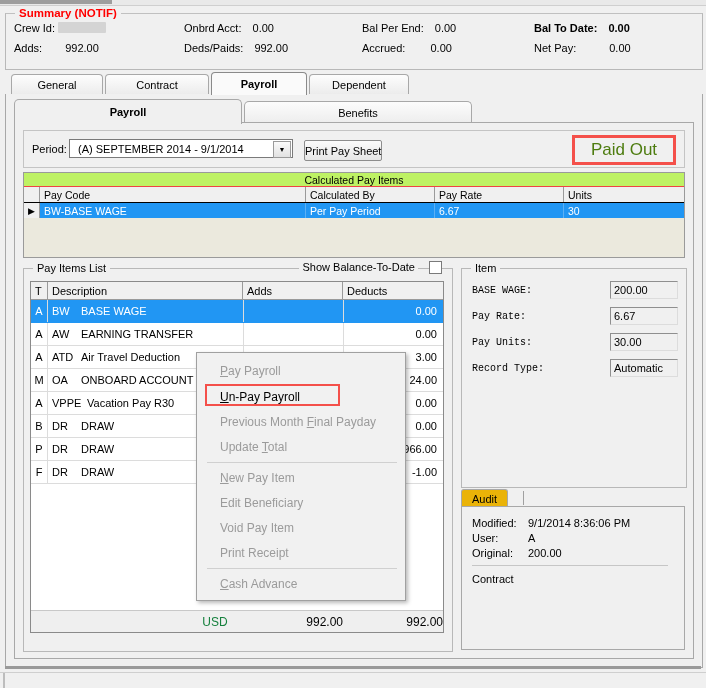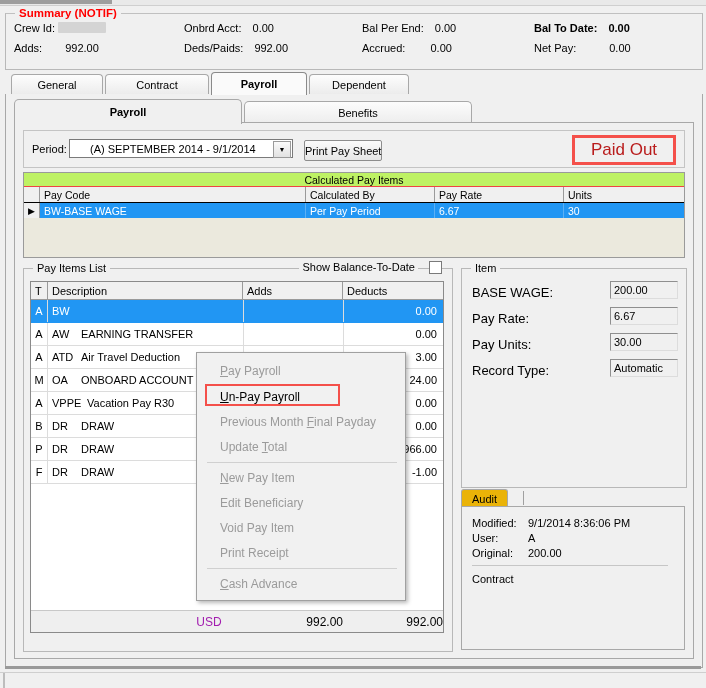--- a/index.html
+++ b/index.html
@@ -57,38 +57,38 @@
   .ipane{position:absolute;left:8px;top:28px;width:680px;height:537px;background:#f0f0f0;border:1px solid #a8a8a8;box-sizing:border-box;}
 
   
   .periodbar{position:absolute;left:8px;top:7px;width:662px;height:38px;border:1px solid #c4c4c4;background:#f0f0f0;box-sizing:border-box;}
   .plabel{position:absolute;left:8px;top:12px;}
   .combo{
     position:absolute;left:45px;top:8px;width:224px;height:19px;
     background:#fff;border:1px solid #7a7a7a;box-sizing:border-box;
     display:flex;align-items:center;
   }
-  .combo .ctext{padding-left:20px;font-size:11px;white-space:nowrap;overflow:hidden;}
+  .combo .ctext{padding-left:8px;font-size:11px;white-space:nowrap;overflow:hidden;}
   .combo .carrow{
     position:absolute;right:1px;top:1px;width:16px;height:15px;
     background:linear-gradient(#fafafa,#e2e2e2);border:1px solid #9a9a9a;
     display:flex;align-items:center;justify-content:center;font-size:7px;color:#000;
   }
   .btn{
     position:absolute;height:21px;box-sizing:border-box;
     background:linear-gradient(#fbfbfb,#e6e6e6);
     border:1px solid #8d8d8d;border-radius:2px;
     display:flex;align-items:center;justify-content:center;
     font-size:11px;padding:0 0;
   }
   .badge{
     position:absolute;right:8px;top:4px;width:104px;height:30px;box-sizing:border-box;
     border:3px solid #f4504a;background:#f0f0f0;
     display:flex;align-items:center;justify-content:center;
-    font-size:17px;color:#b91c1c;
+    font-size:17px;color:#4d7c0f;
   }
 
   
   .calcgrid{position:absolute;left:8px;top:49px;width:662px;height:86px;border:1px solid #9a9a9a;background:#ebe9dd;box-sizing:border-box;}
   .calccap{position:absolute;left:0;top:0;width:100%;height:14px;background:#bef264;border-bottom:1px solid #ef4444;display:flex;align-items:center;justify-content:center;font-size:10.5px;box-sizing:border-box;}
   .calchdr{position:absolute;left:0;top:14px;width:100%;height:16px;background:#f0f0f0;box-sizing:border-box;border-bottom:1px solid #000;}
   .calchdr .hc,.calcrow .rc{position:absolute;top:0;height:100%;box-sizing:border-box;display:flex;align-items:center;padding-left:4px;font-size:10.5px;overflow:hidden;white-space:nowrap;}
   .calchdr .hc{border-right:1px solid #9a9a9a;}
   .calcrow{position:absolute;left:0;top:30px;width:100%;height:15px;background:#2196f3;color:#fff;}
   .calcrow .rc{border-right:1px solid #5cb0f5;}
@@ -109,27 +109,27 @@
   .lrow{position:absolute;left:0;width:100%;height:23px;border-bottom:1px solid #dcdcdc;box-sizing:border-box;}
   .lrow.sel{background:#2196f3;color:#fff;border-bottom-color:#2196f3;}
   .lrow .c{position:absolute;top:0;height:100%;display:flex;align-items:center;box-sizing:border-box;font-size:11px;overflow:hidden;white-space:nowrap;}
   .c-t{left:0;width:17px;justify-content:center;border-right:1px solid #dcdcdc;}
   .c-code{left:17px;width:33px;padding-left:4px;}
   .c-desc{left:50px;width:162px;}
   .c-adds{left:212px;width:100px;border-left:1px solid #dcdcdc;justify-content:flex-end;padding-right:6px;}
   .c-ded{left:312px;width:100px;border-left:1px solid #dcdcdc;justify-content:flex-end;padding-right:6px;}
   .lfoot{position:absolute;left:0;bottom:0;width:100%;height:22px;background:#efefef;border-top:1px solid #c8c8c8;box-sizing:border-box;}
   .lfoot .fc{position:absolute;top:0;height:100%;display:flex;align-items:center;font-size:12px;}
-  .fc-cur{left:138px;width:80px;justify-content:center;color:#a21caf;}
+  .fc-cur{left:144px;width:80px;justify-content:center;color:#15803d;}
   .fc-a{left:212px;width:100px;justify-content:flex-end;padding-right:6px;}
   .fc-d{left:312px;width:100px;justify-content:flex-end;padding-right:6px;}
 
   
   .irow{position:absolute;left:10px;height:20px;}
-  .ilbl{position:absolute;left:0;top:4px;font-size:13px;white-space:nowrap;}
+  .ilbl{position:absolute;left:0;top:4px;font-size:10px;white-space:nowrap;font-family:Liberation Mono, monospace;}
   .ifld{
     position:absolute;left:138px;top:0;width:68px;height:18px;box-sizing:border-box;
     background:#f0f0f0;border:1px solid #8f8f8f;border-right-color:#dcdcdc;border-bottom-color:#dcdcdc;
     display:flex;align-items:center;padding-left:3px;font-size:11px;
   }
 
   
   .audittab{position:absolute;left:446px;top:366px;width:224px;height:18px;}
   .audittab .at{
     position:absolute;left:0;top:0;height:18px;box-sizing:border-box;padding:0 10px;
@@ -281,20 +281,21 @@
           <div class="lhdr">
             <div class="hc" style="left:0;width:17px;">T</div>
             <div class="hc" style="left:17px;width:195px;">Description</div>
             <div class="hc" style="left:212px;width:100px;">Adds</div>
             <div class="hc" style="left:312px;width:100px;border-right:none;">Deducts</div>
           </div>
 
           <div class="lrow sel" style="top:18px;">
             <div class="c c-t">A</div>
             <div class="c c-code">BW</div>
+            <div class="c c-desc">BASE WAGE</div>
             <div class="c c-adds"></div>
             <div class="c c-ded">0.00</div>
           </div>
           <div class="lrow" style="top:41px;">
             <div class="c c-t">A</div>
             <div class="c c-code">AW</div>
             <div class="c c-desc">EARNING TRANSFER</div>
             <div class="c c-adds"></div>
             <div class="c c-ded">0.00</div>
           </div>

